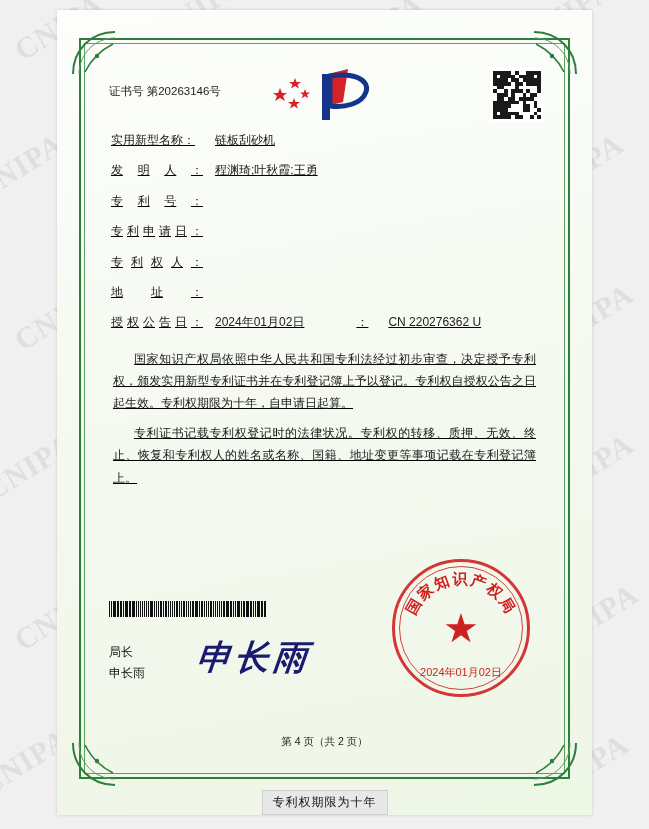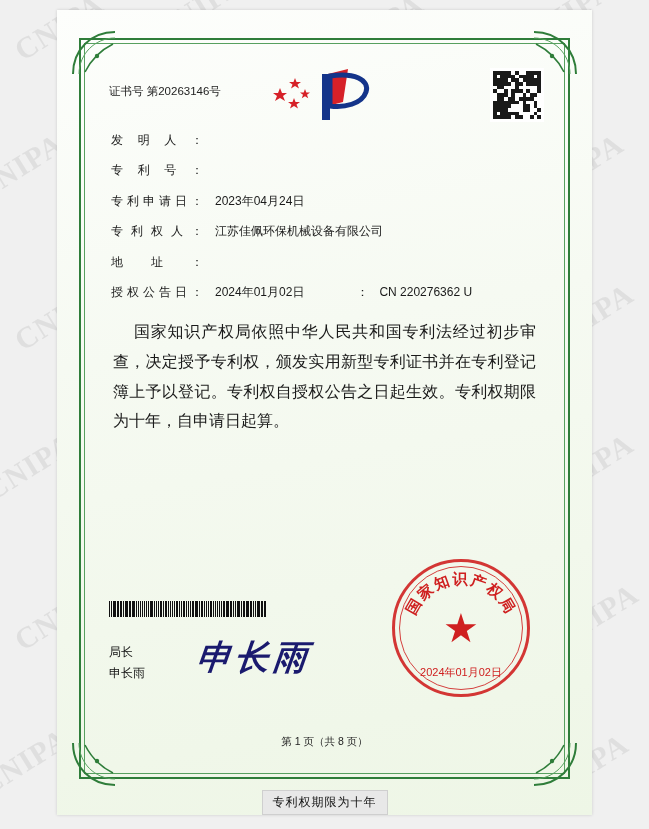--- a/index.html
+++ b/index.html
@@ -56,21 +56,21 @@
   .corner {
     position: absolute;
     width: 46px;
     height: 46px;
     border: 0 solid #2f7d3a;
   }
   .corner svg { display:block; }
 
   .inner {
     position: absolute;
-    left: 40px; top: 48px; right: 40px; bottom: 50px;
+    left: 40px; top: 48px; right: 40px; bottom: 50px; text-decoration: underline;
   }
 
   .topline {
     position: relative;
     height: 74px;
   }
   .cert-no {
     position: absolute;
     left: 12px;
     top: 26px;
@@ -156,21 +156,21 @@
   }
   .dual-right .flabel2 {
     white-space: nowrap;
     letter-spacing: 2px;
     margin-right: 6px;
   }
 
   .para {
     padding: 0 16px;
     margin-top: 16px;
-    font-size: 16px;
+    font-size: 12px;
     line-height: 1.85;
     color: #1a1a1a;
     text-align: justify;
   }
   .para p {
     margin: 0 0 8px 0;
     text-indent: 21px;
   }
 
   .barcode {
@@ -544,60 +544,63 @@
             <i class="on"></i>
             <i></i>
             <i class="on"></i>
           </div>
       </div>
     </div>
 
 
     <div class="fields">
 
+      <div class="frow">
+        <div class="flabel"><span>实用新型名称</span><span>：</span></div>
+        <div class="fvalue">链板刮砂机</div>
+      </div>
 
       <div class="frow">
         <div class="flabel sp" style="width:92px;">
           <span>发</span>
           <span>明</span>
           <span>人</span>
           <span>：</span>
         </div>
+        <div class="fvalue" style="padding-left:12px;">程渊琦;叶秋霞;王勇</div>
       </div>
 
       <div class="frow">
         <div class="flabel sp" style="width:92px;">
           <span>专</span>
           <span>利</span>
           <span>号</span>
           <span>：</span>
         </div>
       </div>
 
       <div class="frow">
         <div class="flabel sp" style="width:92px;">
           <span>专</span>
           <span>利</span>
           <span>申</span>
           <span>请</span>
           <span>日</span>
           <span>：</span>
         </div>
-        <div class="fvalue" style="padding-left:12px;">2023年04月24日</div>
       </div>
 
       <div class="frow">
         <div class="flabel sp" style="width:92px;">
           <span>专</span>
           <span>利</span>
           <span>权</span>
           <span>人</span>
           <span>：</span>
         </div>
-        <div class="fvalue" style="padding-left:12px;">江苏佳佩环保机械设备有限公司</div>
       </div>
 
       <div class="frow">
         <div class="flabel sp" style="width:92px;">
           <span>地</span>
           <span>址</span>
           <span>：</span>
         </div>
       </div>
 
@@ -606,27 +609,28 @@
           <span>授</span>
           <span>权</span>
           <span>公</span>
           <span>告</span>
           <span>日</span>
           <span>：</span>
         </div>
         <div style="padding-left:12px;">2024年01月02日</div>
         <div class="dual-right" style="margin-left:52px;">
           <span>：</span>
-          <span style="margin-left:11px;">CN 220276362 U</span>
+          <span style="margin-left:20px;">CN 220276362 U</span>
         </div>
       </div>
     </div>
 
     <div class="para">
       <p>国家知识产权局依照中华人民共和国专利法经过初步审查，决定授予专利权，颁发实用新型专利证书并在专利登记簿上予以登记。专利权自授权公告之日起生效。专利权期限为十年，自申请日起算。</p>
+      <p>专利证书记载专利权登记时的法律状况。专利权的转移、质押、无效、终止、恢复和专利权人的姓名或名称、国籍、地址变更等事项记载在专利登记簿上。</p>
     </div>
 
     <div class="barcode" id="barcode">
         <b style="width: 1.1px;"></b>
         <b style="width: 1.1px;"></b>
         <b style="width: 2.4px;"></b>
         <b style="width: 2.4px;"></b>
         <b style="width: 2.4px;"></b>
         <b style="width: 1.1px;"></b>
         <b style="width: 2.4px;"></b>
@@ -701,17 +705,17 @@
           <path id="arcpath" d="M 20 74 A 49 49 0 0 1 118 74"></path>
         </defs>
         <text>
           <textPath href="#arcpath" startOffset="50%" text-anchor="middle" id="sealArcText">国家知识产权局</textPath>
         </text>
       </svg>
       <div class="star">★</div>
       <div class="sealdate">2024年01月02日</div>
     </div>
 
-    <div class="pagenum">第 1 页（共 8 页）</div>
+    <div class="pagenum">第 4 页（共 2 页）</div>
   </div>
 </div>
 
 <div class="footer-note">专利权期限为十年</div>
 
 </body></html>

